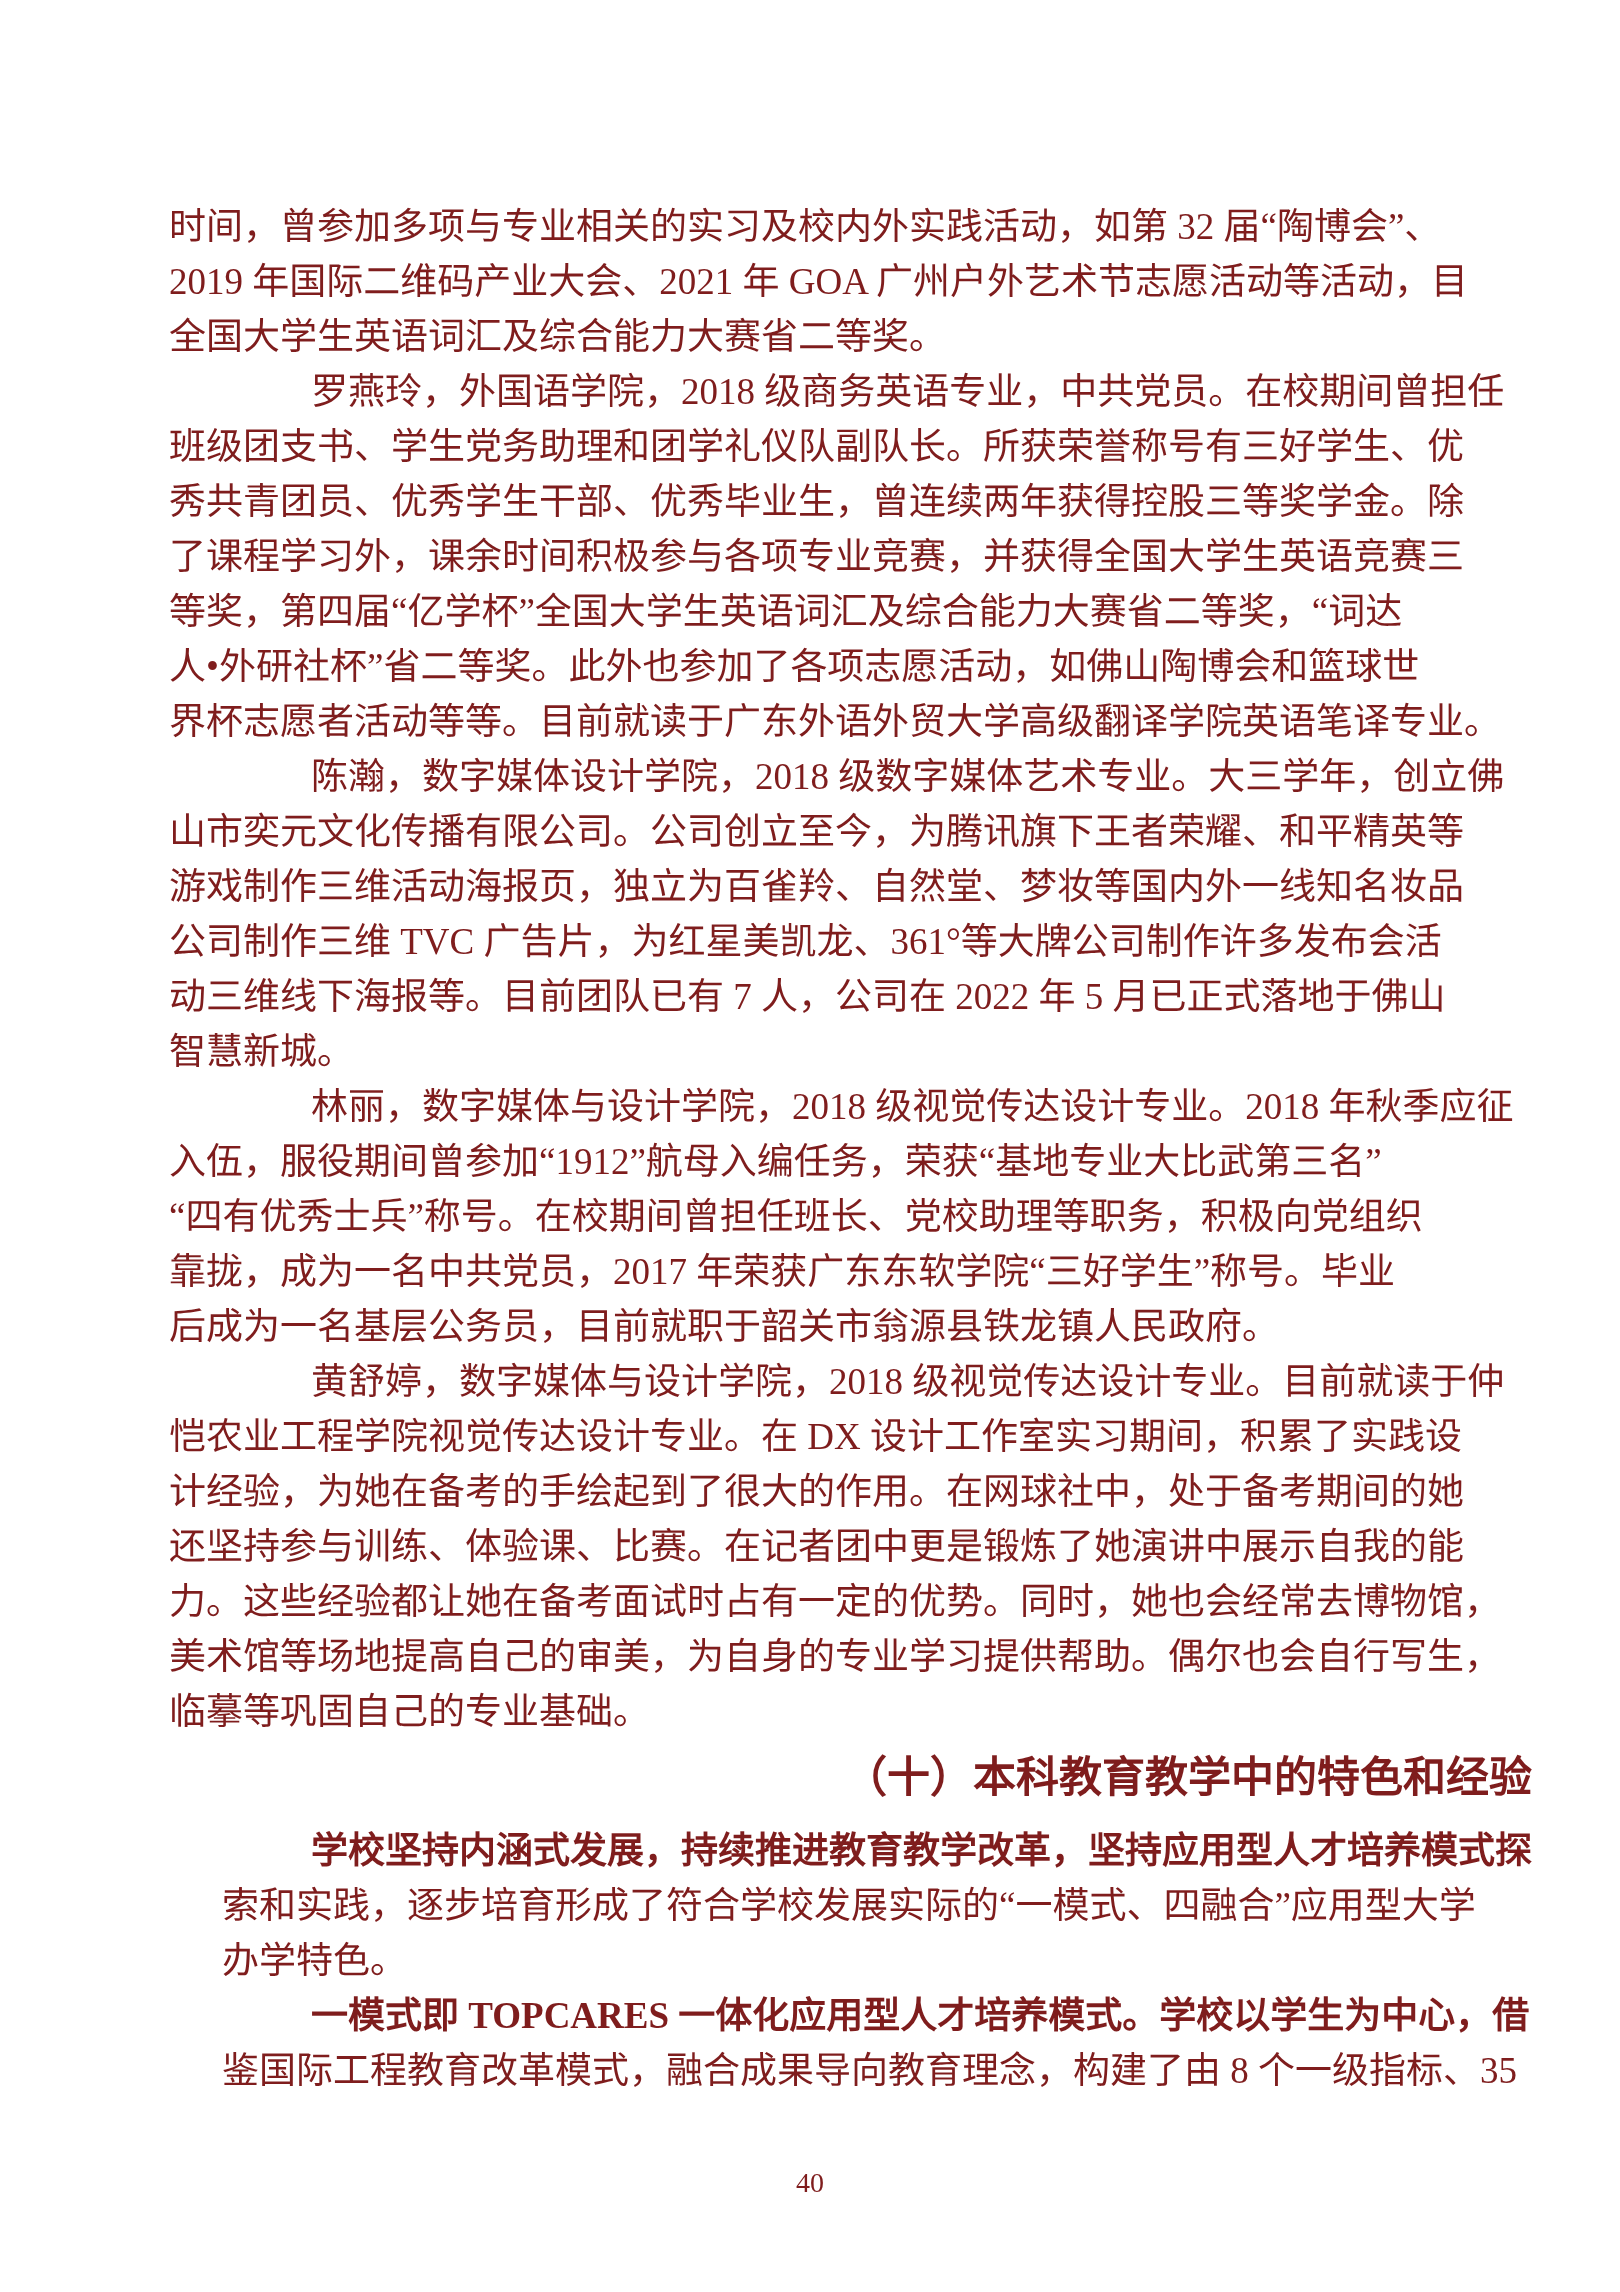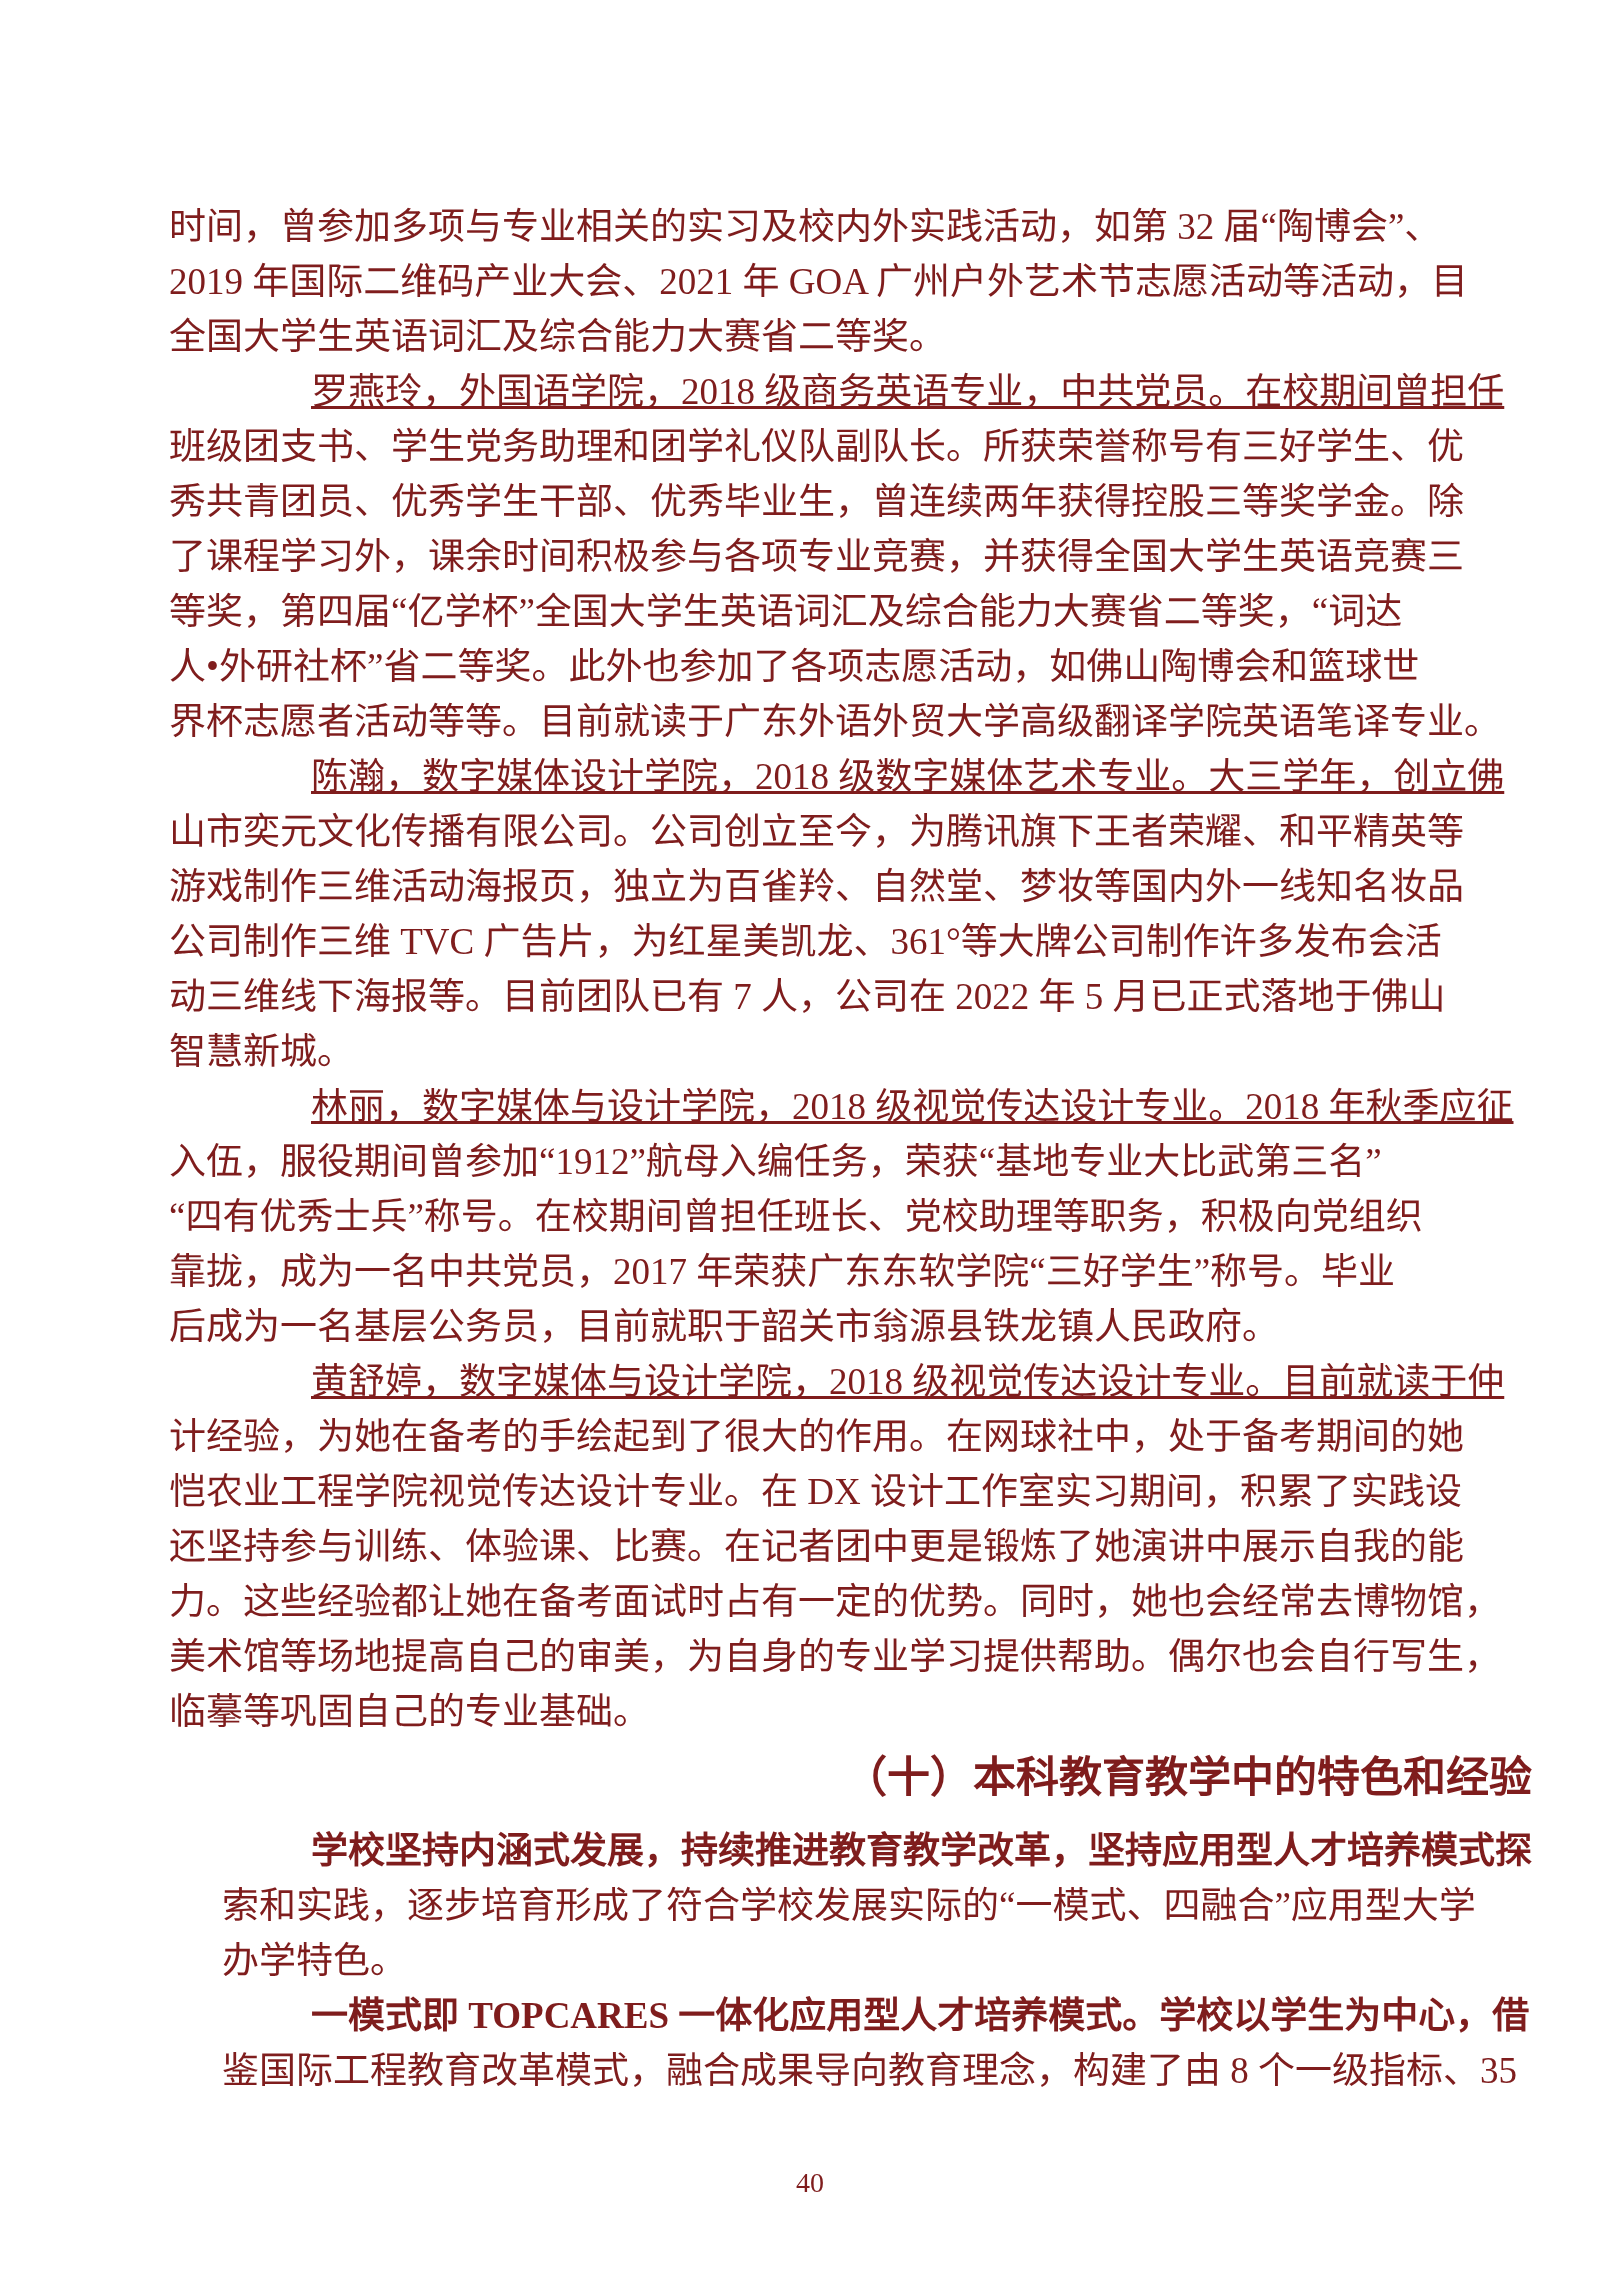--- a/index.html
+++ b/index.html
@@ -18,21 +18,21 @@
     top: 199px;
   }
   .line {
     font-size: 37px;
     line-height: 55px;
     height: 55px;
     white-space: nowrap;
     letter-spacing: 0;
   }
   
-  .ind-a { padding-left: 142px; text-decoration: underline; }
+  .ind-a { padding-left: 142px; }
   
   .sec2 { margin-left: 53px; }
   .sec2 .ind-b { padding-left: 89px; font-weight: bold; }
   .heading {
     margin: 7.8px 0 15.7px 0;
     font-family: "Liberation Sans", "DejaVu Sans", sans-serif;
     font-weight: 700;
     font-size: 43px;
     line-height: 61px;
     white-space: nowrap;
@@ -69,22 +69,22 @@
     <div class="line">游戏制作三维活动海报页，独立为百雀羚、自然堂、梦妆等国内外一线知名妆品</div>
     <div class="line">公司制作三维 TVC 广告片，为红星美凯龙、361°等大牌公司制作许多发布会活</div>
     <div class="line">动三维线下海报等。目前团队已有 7 人，公司在 2022 年 5 月已正式落地于佛山</div>
     <div class="line">智慧新城。</div>
     <div class="line ind-a">林丽，数字媒体与设计学院，2018 级视觉传达设计专业。2018 年秋季应征</div>
     <div class="line">入伍，服役期间曾参加“1912”航母入编任务，荣获“基地专业大比武第三名”</div>
     <div class="line">“四有优秀士兵”称号。在校期间曾担任班长、党校助理等职务，积极向党组织</div>
     <div class="line">靠拢，成为一名中共党员，2017 年荣获广东东软学院“三好学生”称号。毕业</div>
     <div class="line">后成为一名基层公务员，目前就职于韶关市翁源县铁龙镇人民政府。</div>
     <div class="line ind-a">黄舒婷，数字媒体与设计学院，2018 级视觉传达设计专业。目前就读于仲</div>
+    <div class="line">恺农业工程学院视觉传达设计专业。在 DX 设计工作室实习期间，积累了实践设</div>
     <div class="line">计经验，为她在备考的手绘起到了很大的作用。在网球社中，处于备考期间的她</div>
-    <div class="line">恺农业工程学院视觉传达设计专业。在 DX 设计工作室实习期间，积累了实践设</div>
     <div class="line">还坚持参与训练、体验课、比赛。在记者团中更是锻炼了她演讲中展示自我的能</div>
     <div class="line">力。这些经验都让她在备考面试时占有一定的优势。同时，她也会经常去博物馆，</div>
     <div class="line">美术馆等场地提高自己的审美，为自身的专业学习提供帮助。偶尔也会自行写生，</div>
     <div class="line">临摹等巩固自己的专业基础。</div>
 
     <div class="heading">（十）本科教育教学中的特色和经验</div>
 
     <div class="sec2">
       <div class="line ind-b">学校坚持内涵式发展，持续推进教育教学改革，坚持应用型人才培养模式探</div>
       <div class="line">索和实践，逐步培育形成了符合学校发展实际的“一模式、四融合”应用型大学</div>

